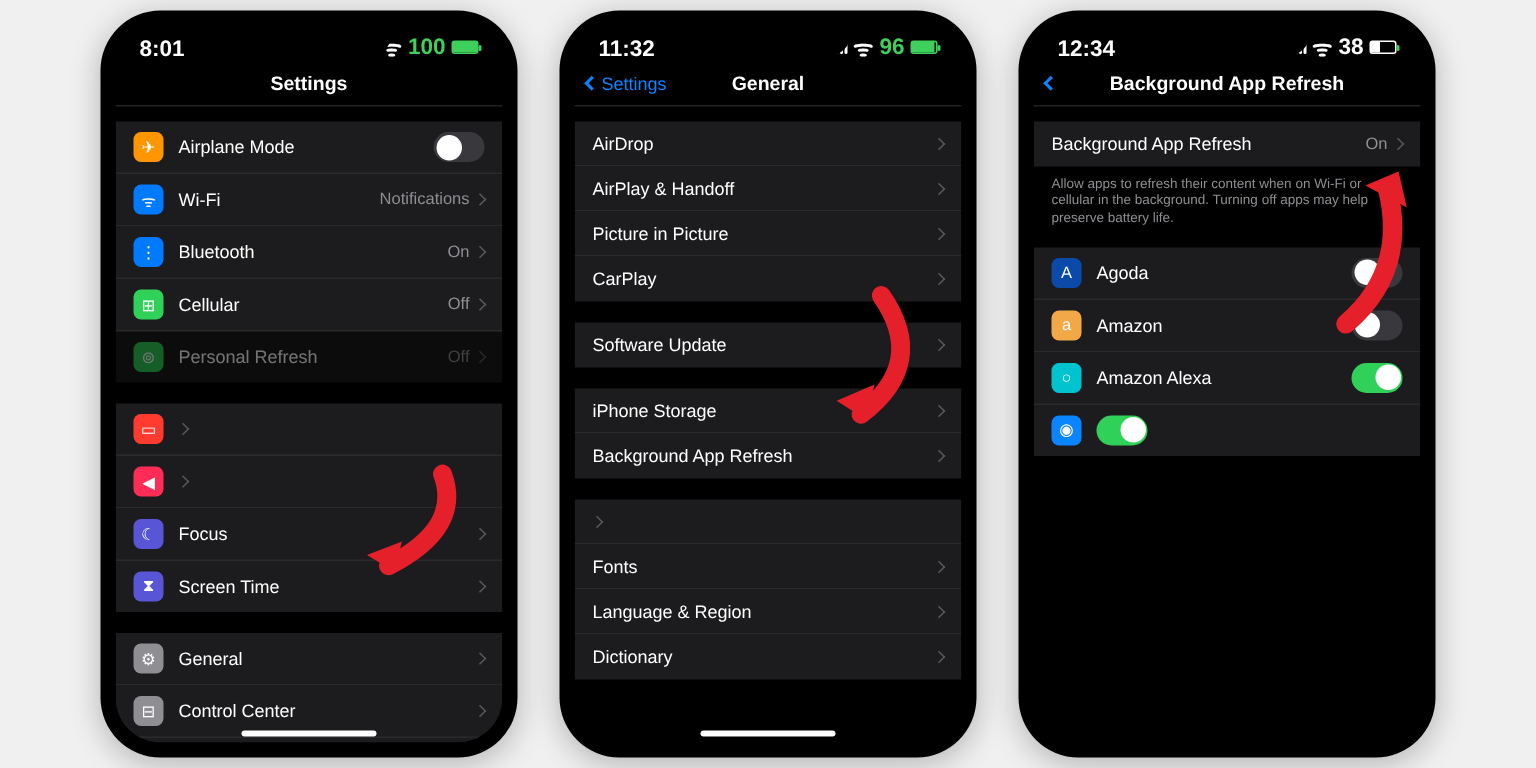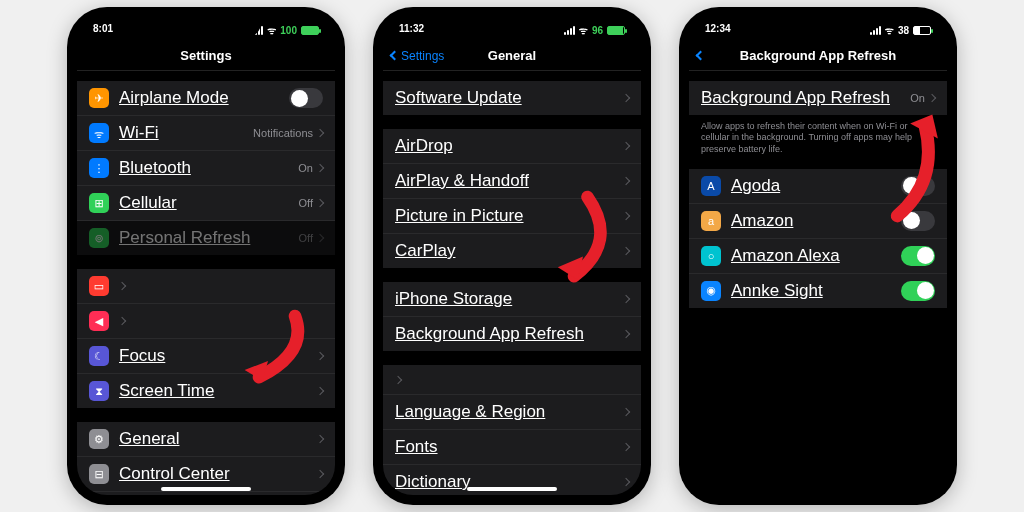--- a/index.html
+++ b/index.html
@@ -35,24 +35,24 @@
     top: 0; left: 50%;
     transform: translateX(-50%);
     width: 110px; height: 20px;
     background: #000;
     border-radius: 0 0 14px 14px;
     z-index: 10;
   }
   .status-bar {
     display: flex;
     justify-content: space-between;
-    align-items: flex-start;
+    align-items: flex-end;
     padding: 6px 16px 0;
     height: 24px;
-    font-size: 10px;
+    font-size: 15px;
     font-weight: 600;
   }
   .status-right { display: flex; align-items: center; gap: 4px; }
   .battbox {
     width: 18px; height: 9px;
     border: 1px solid #3ed05a;
     border-radius: 2px;
     position: relative;
   }
   .battbox::after {
@@ -101,21 +101,21 @@
   }
   .row:last-child { border-bottom: none; }
   .row .iconbox {
     width: 20px; height: 20px;
     border-radius: 5px;
     display: flex; align-items: center; justify-content: center;
     margin-right: 10px;
     font-size: 11px;
     flex-shrink: 0;
   }
-  .row .label { flex: 1; color: #fff; font-size: 17px; text-decoration: underline; }
+  .row .label { flex: 1; color: #fff; font-size: 12px; }
   .row .value { color: #8e8e93; font-size: 11px; margin-right: 4px; }
   .chev {
     width: 6px; height: 6px;
     border-right: 1.5px solid #5a5a5e;
     border-top: 1.5px solid #5a5a5e;
     transform: rotate(45deg);
     flex-shrink: 0;
   }
   .toggle {
     width: 34px; height: 20px;
@@ -280,64 +280,64 @@
     </div>
   </div>
   <div class="navbar">
     <div class="navback">
       <span class="chev-left"></span>
       <span>Settings</span>
     </div>
     <span>General</span>
   </div>
   <div class="list">
+    <div class="group" id="p2g2">
+          <div class="row">
+            <span class="label">AirDrop</span>
+            <span class="chev"></span>
+          </div>
+          <div class="row">
+            <span class="label">AirPlay &amp; Handoff</span>
+            <span class="chev"></span>
+          </div>
+          <div class="row">
+            <span class="label">Picture in Picture</span>
+            <span class="chev"></span>
+          </div>
+          <div class="row">
+            <span class="label">CarPlay</span>
+            <span class="chev"></span>
+          </div>
+        </div>
     <div class="group" id="p2g1">
           <div class="row">
             <span class="label">Software Update</span>
             <span class="chev"></span>
           </div>
         </div>
-    <div class="group" id="p2g2">
-          <div class="row">
-            <span class="label">AirDrop</span>
-            <span class="chev"></span>
-          </div>
-          <div class="row">
-            <span class="label">AirPlay &amp; Handoff</span>
-            <span class="chev"></span>
-          </div>
-          <div class="row">
-            <span class="label">Picture in Picture</span>
-            <span class="chev"></span>
-          </div>
-          <div class="row">
-            <span class="label">CarPlay</span>
-            <span class="chev"></span>
-          </div>
-        </div>
     <div class="group" id="p2g3">
           <div class="row">
             <span class="label">iPhone Storage</span>
             <span class="chev"></span>
           </div>
           <div class="row">
             <span class="label">Background App Refresh</span>
             <span class="chev"></span>
           </div>
         </div>
     <div class="group" id="p2g4">
           <div class="row">
             <span class="chev"></span>
           </div>
           <div class="row">
+            <span class="label">Fonts</span>
+            <span class="chev"></span>
+          </div>
+          <div class="row">
             <span class="label">Language &amp; Region</span>
-            <span class="chev"></span>
-          </div>
-          <div class="row">
-            <span class="label">Fonts</span>
             <span class="chev"></span>
           </div>
           <div class="row">
             <span class="label">Dictionary</span>
             <span class="chev"></span>
           </div>
         </div>
 
   </div>
   <div class="homebar"></div>
@@ -399,21 +399,20 @@
           </div>
           <div class="row">
             <div class="iconbox" style="background: rgb(0, 195, 208); color: rgb(255, 255, 255);">○</div>
             <span class="label">Amazon Alexa</span>
             <div class="toggle on">
               <div class="knob"></div>
             </div>
           </div>
           <div class="row">
             <div class="iconbox" style="background: rgb(10, 132, 255); color: rgb(255, 255, 255);">◉</div>
-            <span class="label">Annke Sight</span>
             <div class="toggle on">
               <div class="knob"></div>
             </div>
           </div>
         </div>
   </div>
   <svg class="arrow" style="left:170px;top:90px;width:95px;height:120px" viewBox="0 0 100 130">
     <path d="M40 118 Q 85 80 70 20" stroke="#e6202a" stroke-width="14" fill="none" stroke-linecap="round"></path>
     <path d="M54 18 L78 8 L84 34 Z" fill="#e6202a"></path>
   </svg>

